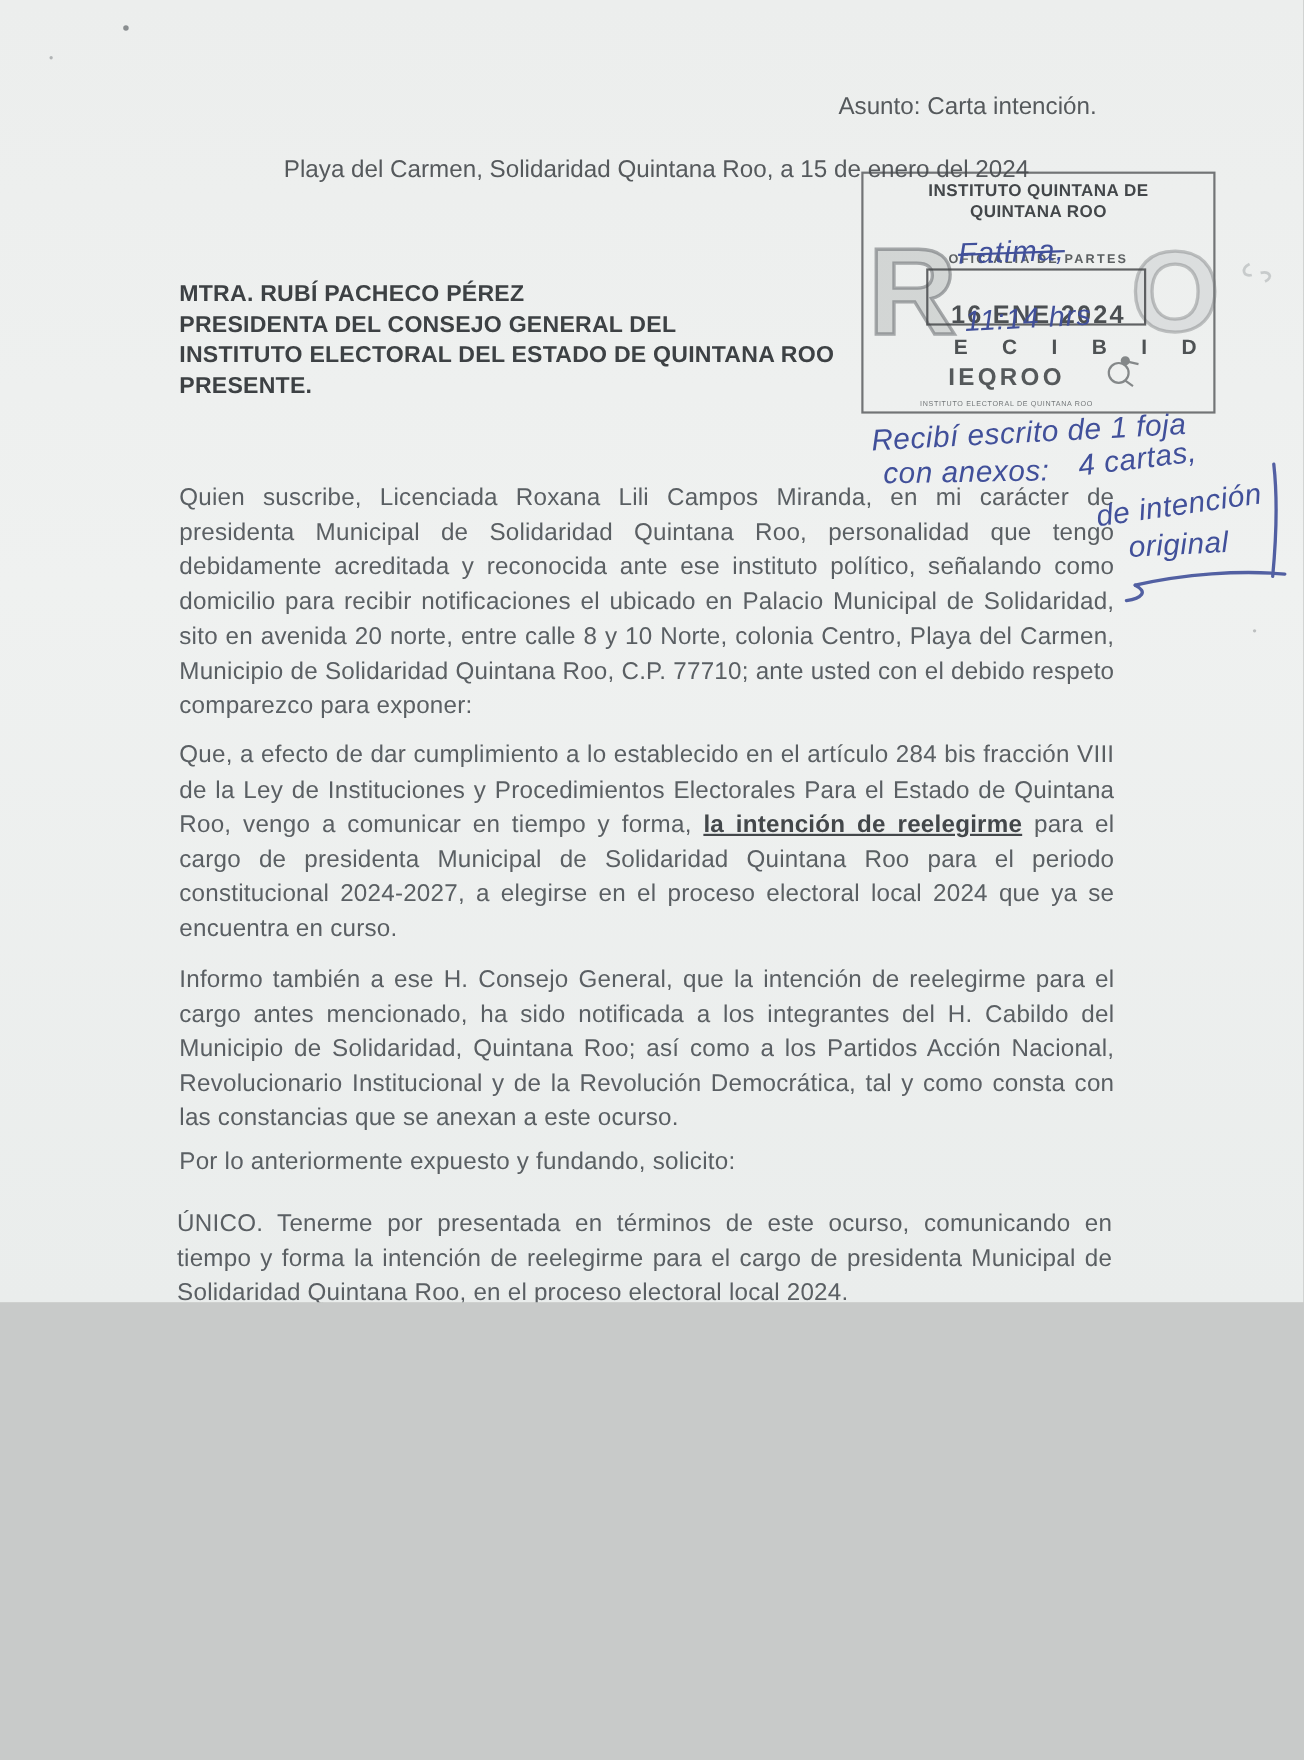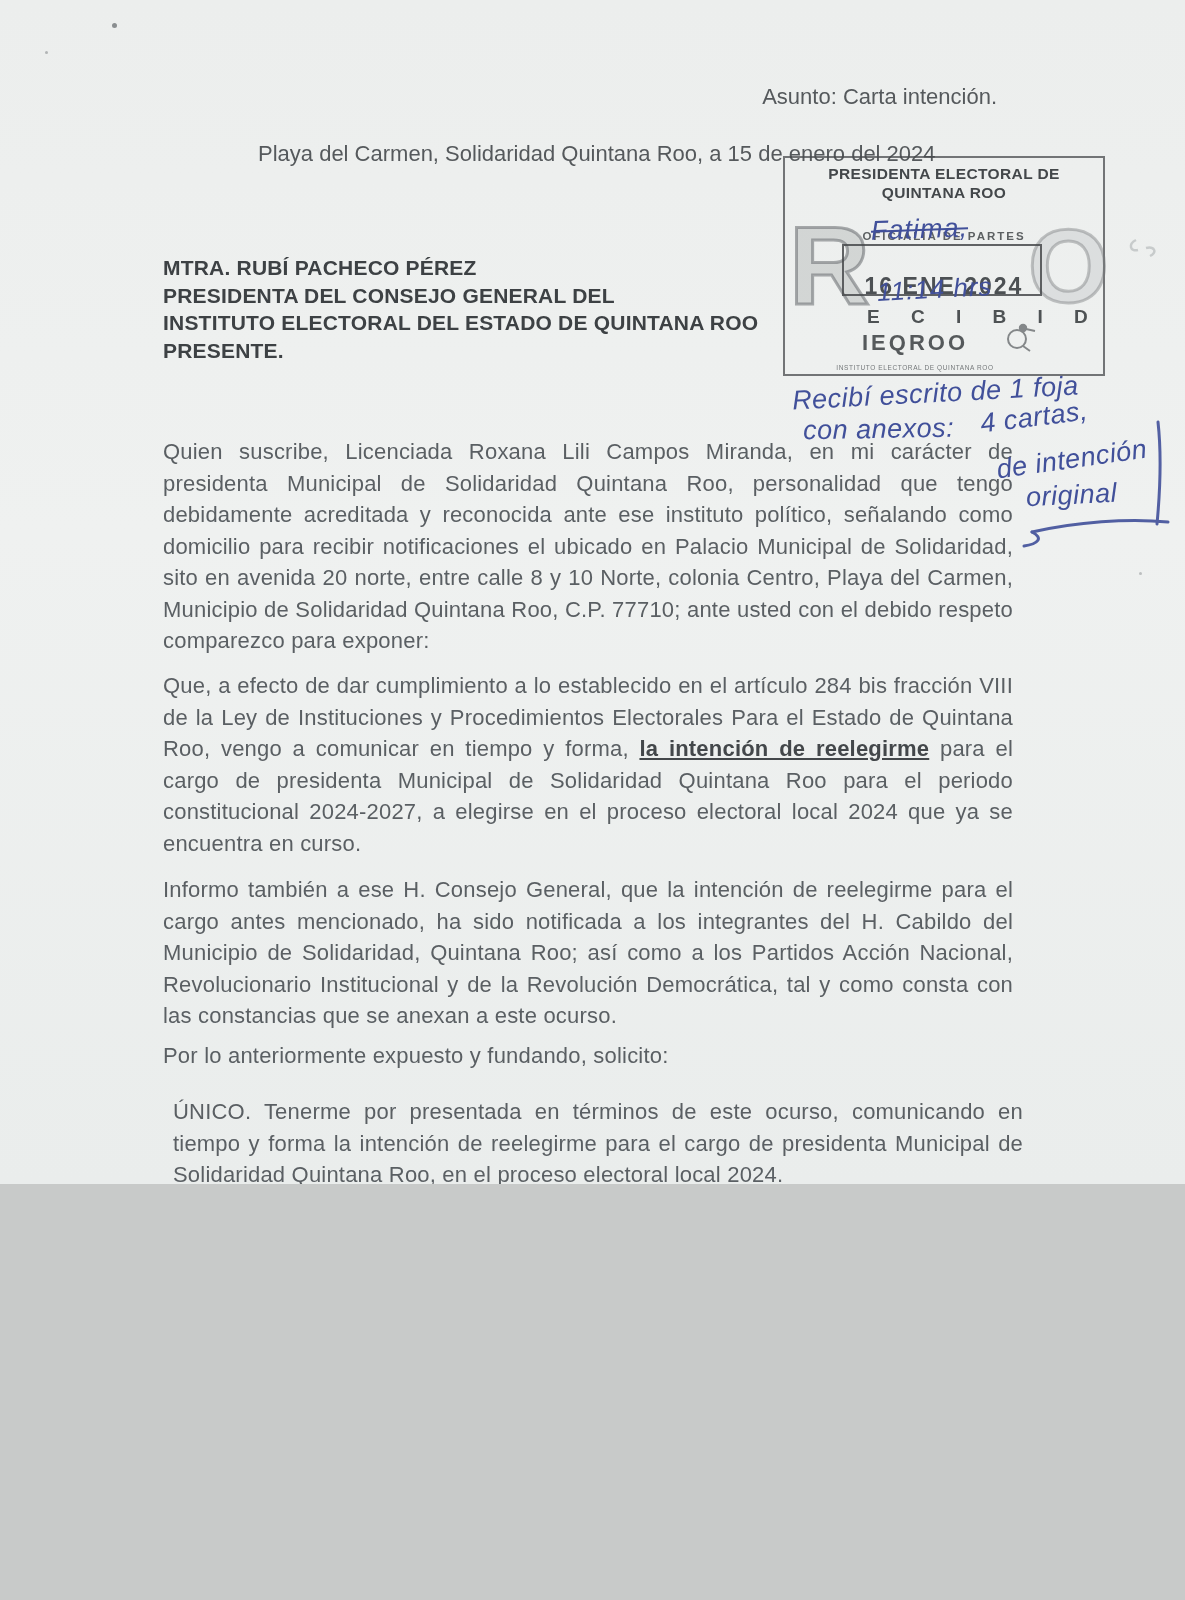--- a/index.html
+++ b/index.html
@@ -67,38 +67,38 @@
   <div class="abs body-text" style="left:163px; top:436px; width:850px;">Quien suscribe, Licenciada Roxana Lili Campos Miranda, en mi carácter de presidenta Municipal de Solidaridad Quintana Roo, personalidad que tengo debidamente acreditada y reconocida ante ese instituto político, señalando como domicilio para recibir notificaciones el ubicado en Palacio Municipal de Solidaridad, sito en avenida 20 norte, entre calle 8 y 10 Norte, colonia Centro, Playa del Carmen, Municipio de Solidaridad Quintana Roo, C.P. 77710; ante usted con el debido respeto comparezco para exponer:</div>
 
   <div class="abs body-text" style="left:163px; top:670px; width:850px;">
     <span>Que, a efecto de dar cumplimiento a lo establecido en el artículo 284 bis fracción VIII de la Ley de Instituciones y Procedimientos Electorales Para el Estado de Quintana Roo, vengo a comunicar en tiempo y forma, </span><span class="bold-underline">la intención de reelegirme</span><span> para el cargo de presidenta Municipal de Solidaridad Quintana Roo para el periodo constitucional 2024-2027, a elegirse en el proceso electoral local 2024 que ya se encuentra en curso.</span>
   </div>
 
   <div class="abs body-text" style="left:163px; top:874px; width:850px;">Informo también a ese H. Consejo General, que la intención de reelegirme para el cargo antes mencionado, ha sido notificada a los integrantes del H. Cabildo del Municipio de Solidaridad, Quintana Roo; así como a los Partidos Acción Nacional, Revolucionario Institucional y de la Revolución Democrática, tal y como consta con las constancias que se anexan a este ocurso.</div>
 
   <div class="abs body-text" style="left:163px; top:1040px; width:850px; text-align:left;">Por lo anteriormente expuesto y fundando, solicito:</div>
 
-  <div class="abs body-text" style="left:173px; top:1096px; width:850px;">ÚNICO. Tenerme por presentada en términos de este ocurso, comunicando en tiempo y forma la intención de reelegirme para el cargo de presidenta Municipal de Solidaridad Quintana Roo, en el proceso electoral local 2024.</div>
+  <div class="abs body-text" style="left:161px; top:1096px; width:850px;">ÚNICO. Tenerme por presentada en términos de este ocurso, comunicando en tiempo y forma la intención de reelegirme para el cargo de presidenta Municipal de Solidaridad Quintana Roo, en el proceso electoral local 2024.</div>
 
   <div class="abs center-col closing-text" style="top:1276px;">Licenciada</div>
   <div class="abs center-col closing-text" style="top:1428px;">Lic. Roxana Lili Campos Miranda</div>
 
   <svg class="abs" style="left:400px; top:1196px;" width="300" height="240" viewBox="0 0 300 240">
     <g fill="none" stroke="#4a5aa8" stroke-width="2.6" stroke-linecap="round" opacity="0.88">
       <path d="M 78,232 C 30,190 22,96 66,38 C 88,10 122,14 120,52 C 118,98 98,170 88,226"></path>
       <path d="M 160,18 C 158,78 152,150 148,204"></path>
       <path d="M 186,44 C 184,102 180,160 177,208"></path>
       <path d="M 92,186 C 116,160 136,172 148,190 C 162,208 176,182 188,160 C 196,184 212,196 228,172 C 238,152 250,160 246,184 C 242,210 256,216 272,182"></path>
       <path d="M 66,158 C 140,144 220,138 288,128"></path>
       <path d="M 268,58 C 266,112 260,164 248,202 C 243,216 233,220 228,206"></path>
     </g>
   </svg>
 
   <div class="abs stamp">
-    <div class="abs stamp-org" style="top:6px;">PRESIDENTA ELECTORAL DE</div>
+    <div class="abs stamp-org" style="top:6px;">INSTITUTO QUINTANA DE</div>
     <div class="abs stamp-org" style="top:25px;">QUINTANA ROO</div>
     <div class="abs stamp-office">OFICIALÍA DE PARTES</div>
 
     <div class="abs stamp-bigR">R</div>
     <div class="abs stamp-bigO">O</div>
 
     <div class="abs stamp-datebox"></div>
     <div class="abs stamp-date">16 ENE 2024</div>
     <div class="abs stamp-row-letters">E C I B I D</div>
 

